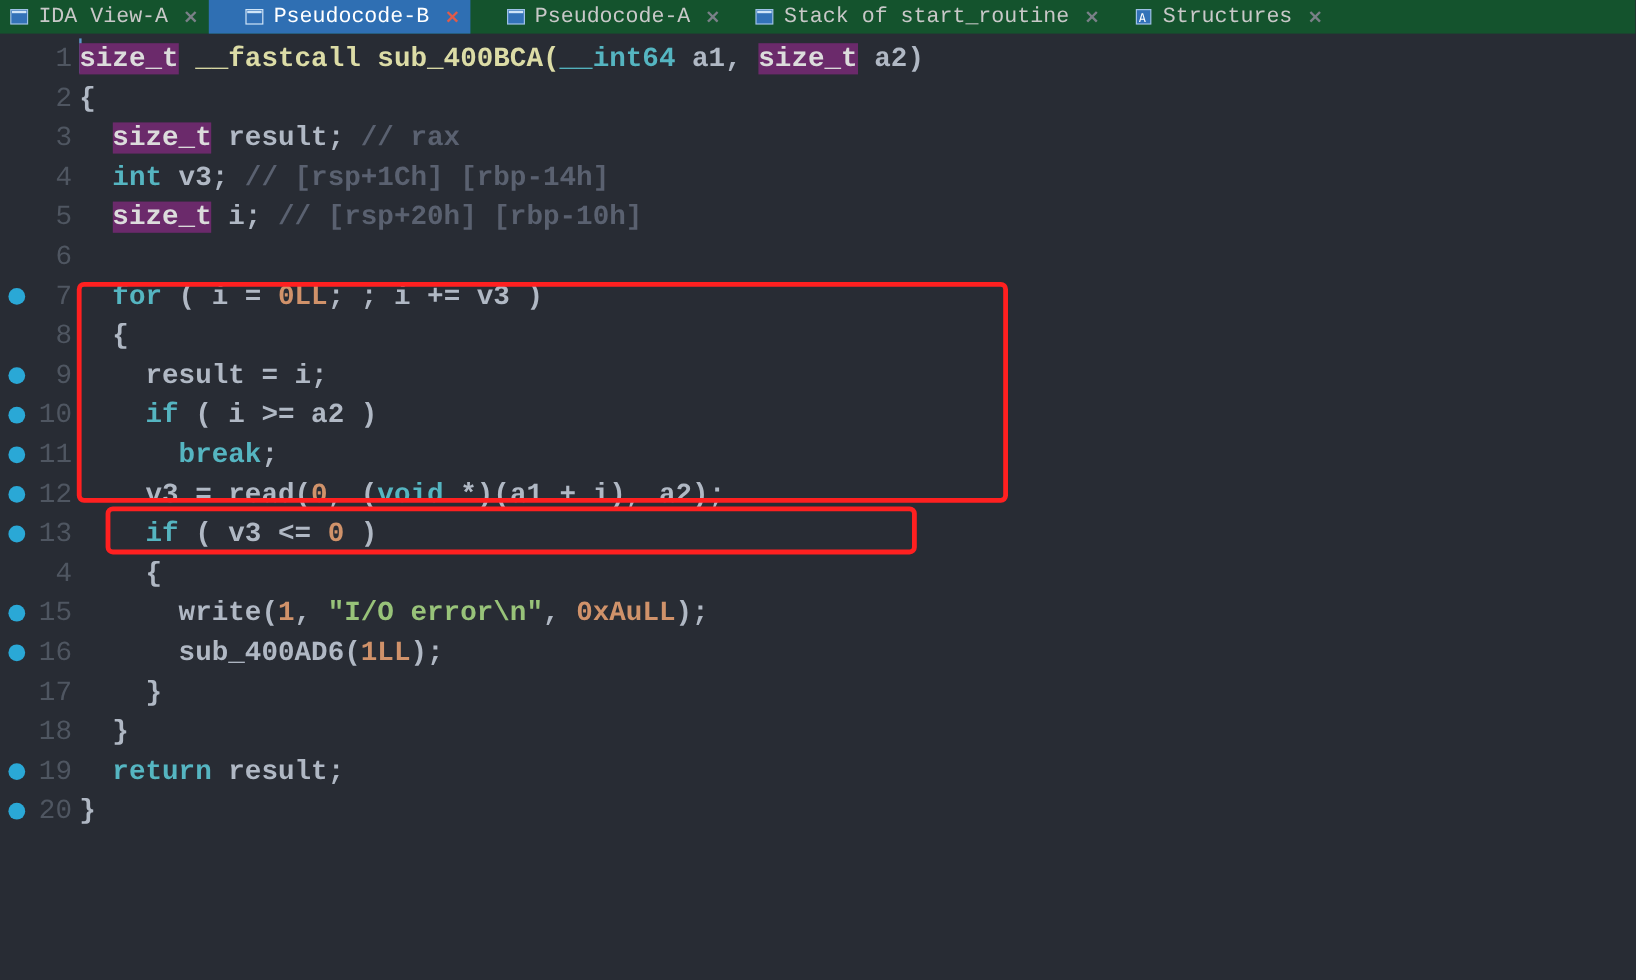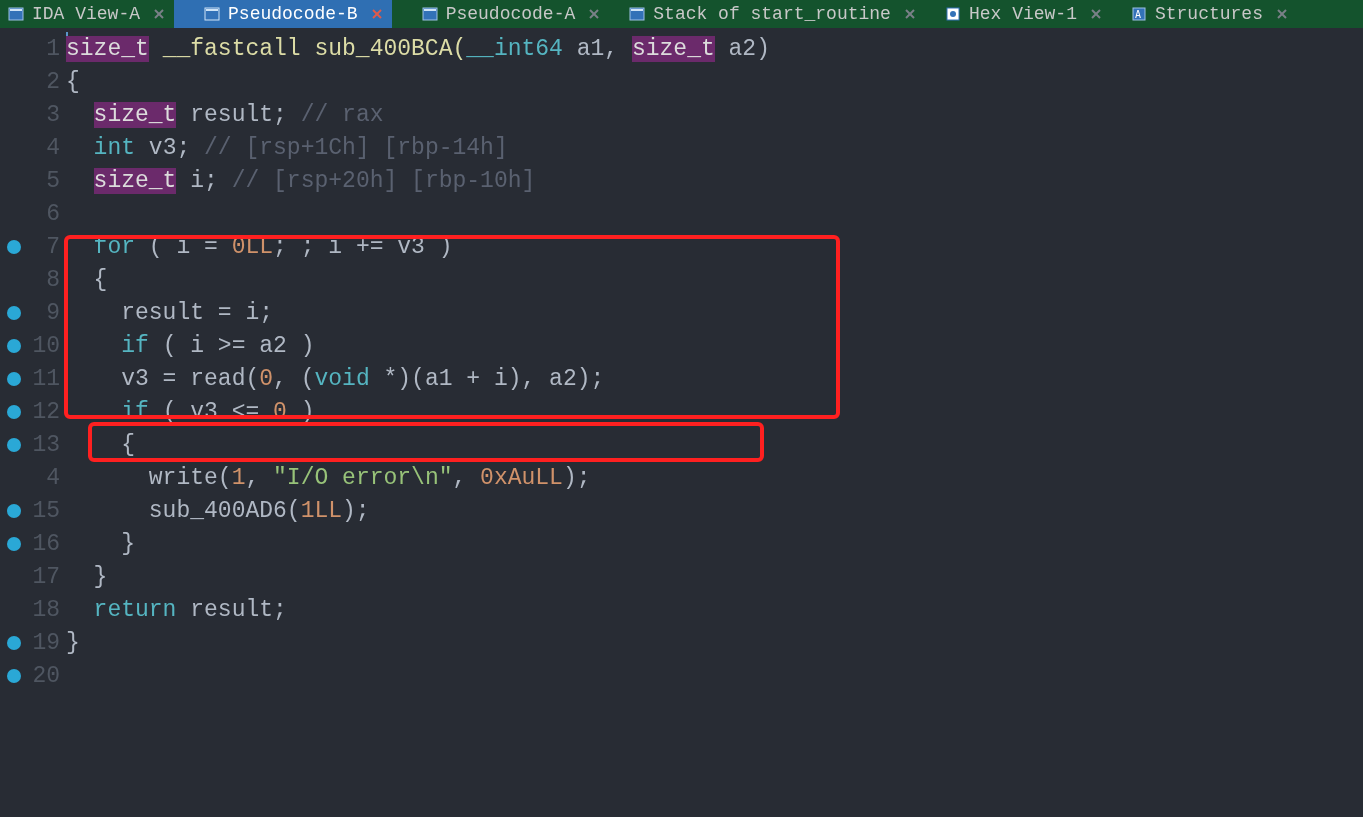--- a/index.html
+++ b/index.html
@@ -90,20 +90,21 @@
     width: 34px;
     text-align: right;
     color: #4f5661;
     font-size: 23px;
     padding-right: 2px;
   }
   .code {
     flex: 1;
     position: relative;
     padding-top: 4px;
+    font-weight: bold;
   }
   .code .line {
     height: 33px;
     display: flex;
     align-items: center;
     white-space: pre;
     position: relative;
     padding-left: 4px;
   }
   .tok { color: #b0b8c4; }
@@ -196,35 +197,20 @@
     </span>
     <span>Stack of start_routine</span>
     <span class="close-icon">
       <svg width="10" height="10">
           <line x1="1" y1="1" x2="9" y2="9" stroke="#7a8088" stroke-width="2"></line>
           <line x1="9" y1="1" x2="1" y2="9" stroke="#7a8088" stroke-width="2"></line>
         </svg>
     </span>
   </div>
 
-  <div class="tab" style="padding-left:20px;">
-    <span class="tab-icon">
-      <svg width="16" height="16">
-          <rect x="2" y="2" width="12" height="12" fill="#ffffff" stroke="#3372b8" stroke-width="1"></rect>
-          <circle cx="8" cy="8" r="3" fill="#3372b8"></circle>
-        </svg>
-    </span>
-    <span>Hex View-1</span>
-    <span class="close-icon">
-      <svg width="10" height="10">
-          <line x1="1" y1="1" x2="9" y2="9" stroke="#7a8088" stroke-width="2"></line>
-          <line x1="9" y1="1" x2="1" y2="9" stroke="#7a8088" stroke-width="2"></line>
-        </svg>
-    </span>
-  </div>
 
   <div class="tab" style="padding-left:20px;">
     <span class="tab-icon">
       <svg width="16" height="16">
           <rect x="2" y="2" width="12" height="12" fill="#3372b8" stroke="#9ec1e6" stroke-width="1"></rect>
           <text x="4" y="12" font-size="10" fill="#fff" font-family="monospace">A</text>
         </svg>
     </span>
     <span>Structures</span>
     <span class="close-icon">
@@ -362,20 +348,21 @@
     <div class="line"><span class="tok"></span></div>
 
     <div class="line"><span class="tok">  </span><span class="kw">for</span><span class="tok"> ( i = </span><span class="num">0LL</span><span class="tok">; ; i += v3 )</span></div>
 
     <div class="line"><span class="tok">  {</span></div>
 
     <div class="line"><span class="tok">    result = i;</span></div>
 
     <div class="line"><span class="tok">    </span><span class="kw">if</span><span class="tok"> ( i &gt;= a2 )</span></div>
 
+    <div class="line"><span class="tok">      </span><span class="kw">break</span><span class="tok">;</span></div>
 
     <div class="line"><span class="tok">    v3 = read(</span><span class="num">0</span><span class="tok">, (</span><span class="kw">void</span><span class="tok"> *)(a1 + i), a2);</span></div>
 
     <div class="line"><span class="tok">    </span><span class="kw">if</span><span class="tok"> ( v3 &lt;= </span><span class="num">0</span><span class="tok"> )</span></div>
 
     <div class="line"><span class="tok">    {</span></div>
 
     <div class="line"><span class="tok">      write(</span><span class="num">1</span><span class="tok">, </span><span class="str">"I/O error\n"</span><span class="tok">, </span><span class="num">0xAuLL</span><span class="tok">);</span></div>
 
     <div class="line"><span class="tok">      sub_400AD6(</span><span class="num">1LL</span><span class="tok">);</span></div>

